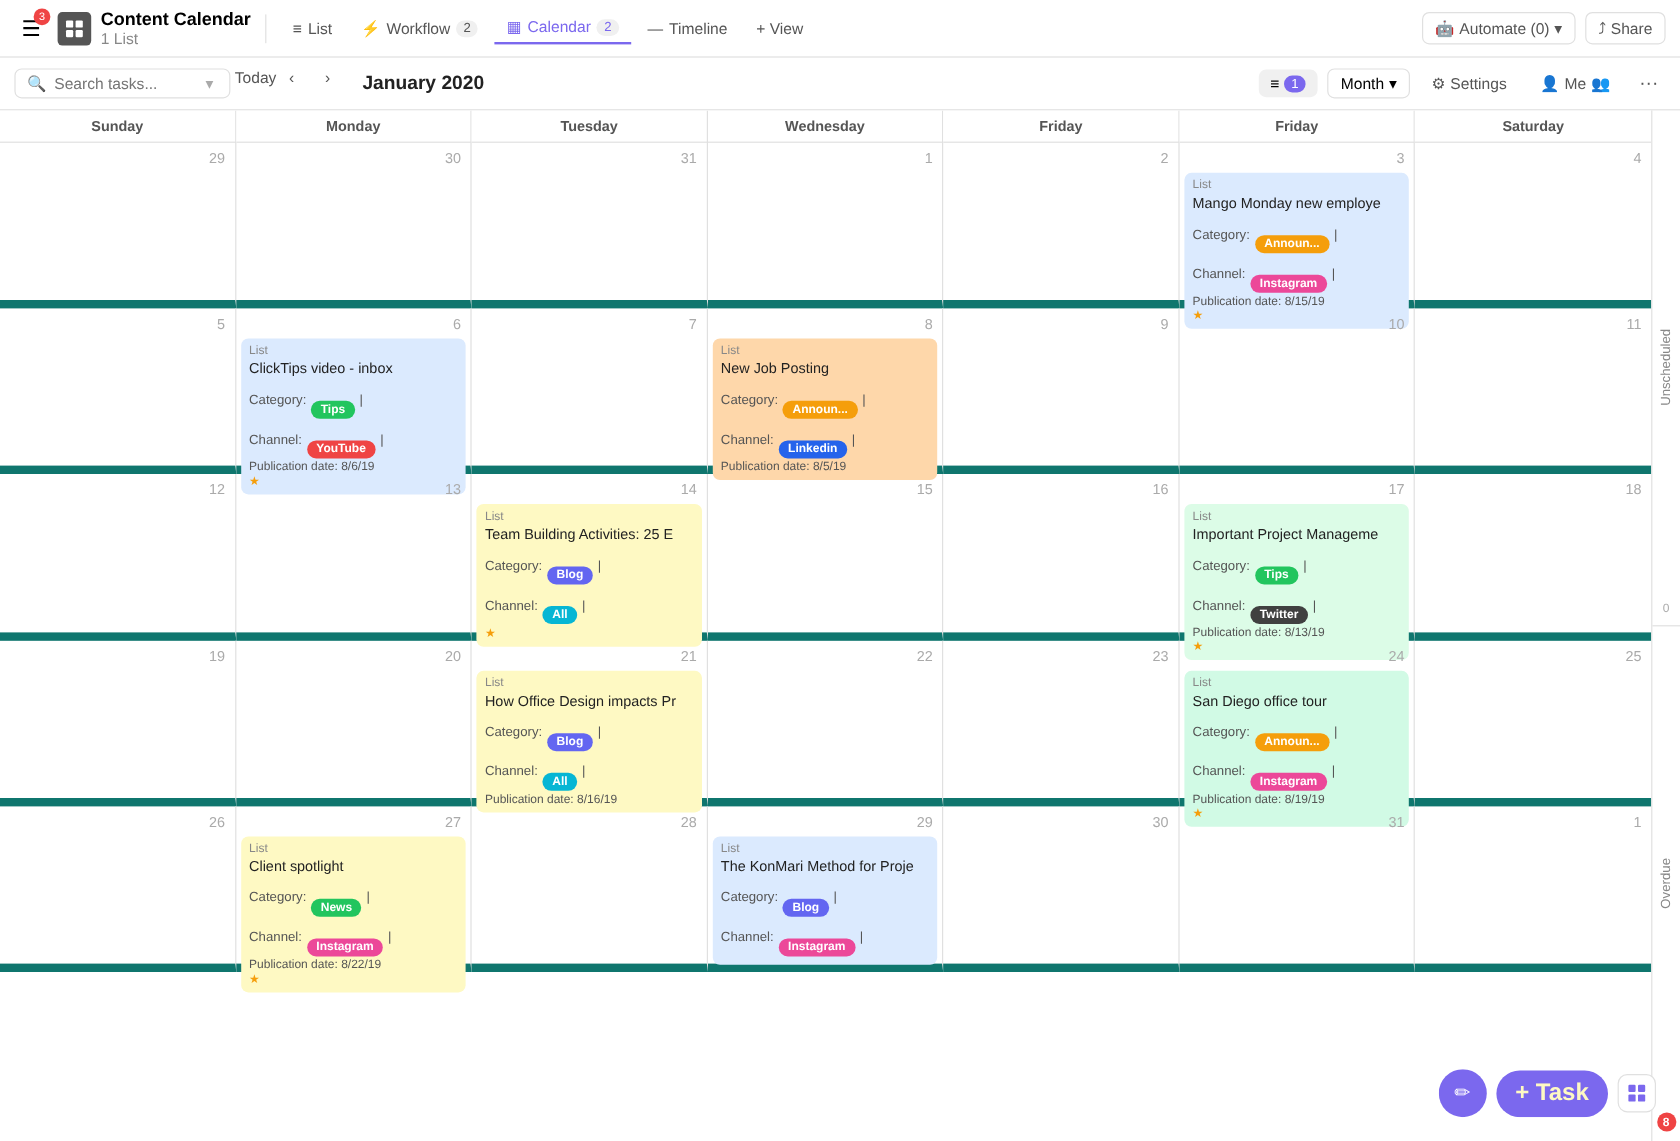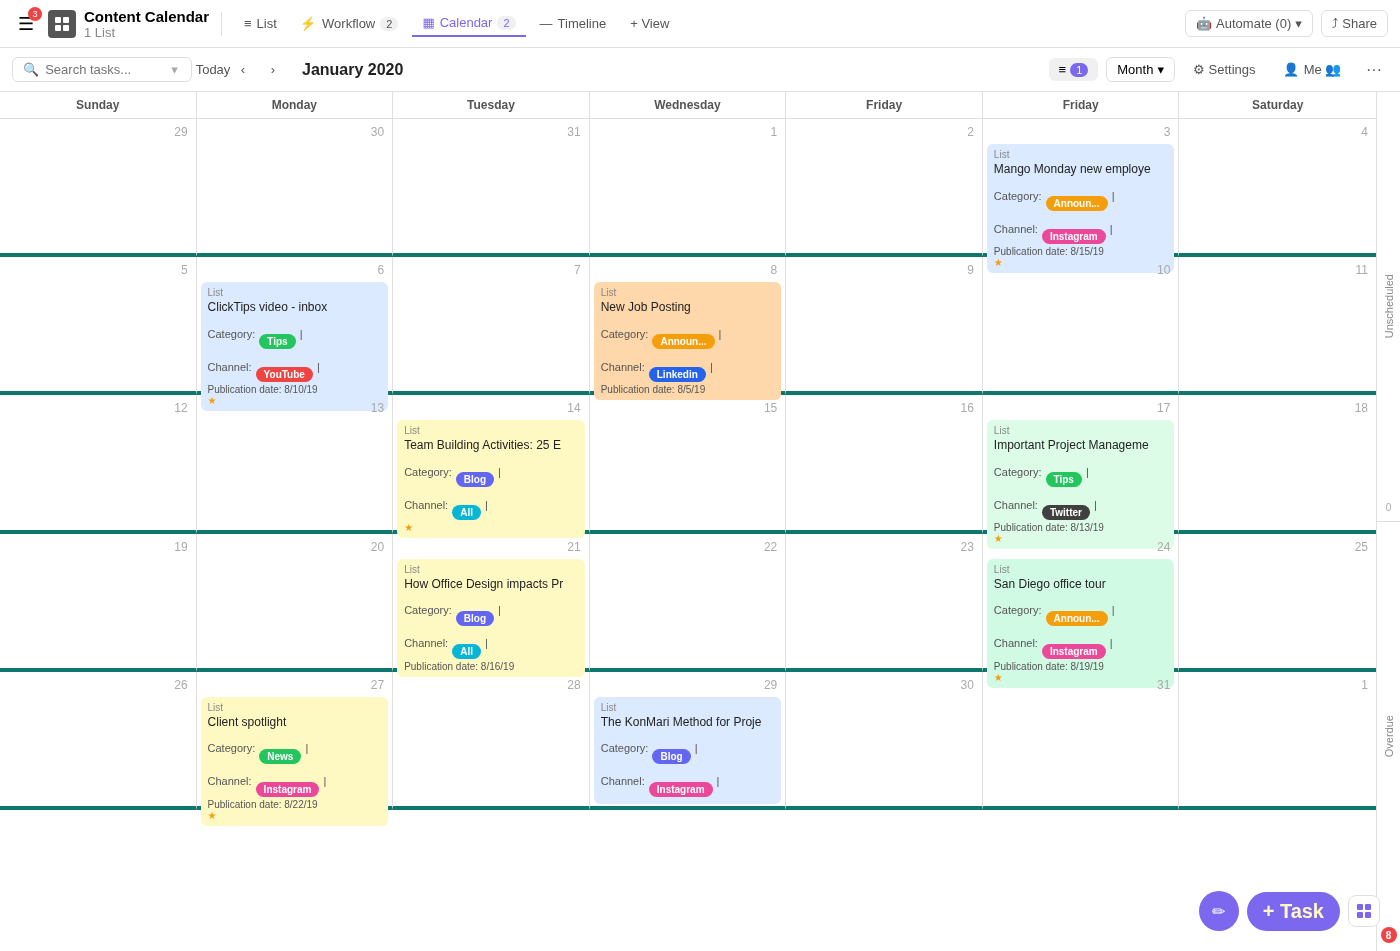--- a/index.html
+++ b/index.html
@@ -23,37 +23,37 @@
     .nav-btn { display: flex; align-items: center; gap: 4px; padding: 5px 10px; border-radius: 6px; cursor: pointer; font-size: 13px; color: #555; border: 1px solid #e0e0e0; }
 
     
     .toolbar {
       display: flex; align-items: center; height: 44px;
       border-bottom: 1px solid #e0e0e0; padding: 0 12px; gap: 8px;
     }
     .search-box { display: flex; align-items: center; gap: 6px; border: 1px solid #e0e0e0; border-radius: 6px; padding: 4px 10px; min-width: 180px; cursor: pointer; }
     .search-box input { border: none; outline: none; font-size: 13px; color: #555; width: 120px; background: transparent; }
     .toolbar-nav { display: flex; align-items: center; gap: 4px; }
-    .toolbar-btn { width: 26px; height: 26px; display: flex; align-items: center; justify-content: center; border-radius: 4px; cursor: pointer; color: #555; }
+    .toolbar-btn { width: 26px; height: 26px; display: flex; justify-content: center; border-radius: 4px; cursor: pointer; color: #555; }
     .month-title { font-size: 16px; font-weight: 600; color: #222; margin: 0 8px; }
     .toolbar-right { margin-left: auto; display: flex; align-items: center; gap: 8px; }
     .filter-btn { display: flex; align-items: center; gap: 4px; padding: 4px 10px; border-radius: 6px; background: #f0f0f0; cursor: pointer; font-size: 13px; }
     .filter-badge { background: #7b68ee; color: white; border-radius: 10px; padding: 1px 6px; font-size: 11px; }
     .month-btn { display: flex; align-items: center; gap: 4px; padding: 4px 10px; border-radius: 6px; border: 1px solid #e0e0e0; cursor: pointer; font-size: 13px; }
     .settings-btn, .me-btn { display: flex; align-items: center; gap: 4px; padding: 4px 10px; border-radius: 6px; cursor: pointer; font-size: 13px; color: #555; }
     .more-btn { padding: 4px 6px; border-radius: 6px; cursor: pointer; color: #555; font-size: 16px; }
 
     
     .calendar-wrapper { display: flex; height: calc(951px - 92px); justify-content: space-between; }
     .calendar-main { flex: 1; overflow: hidden; }
     .day-header { text-align: center; padding: 6px 0; font-size: 12px; font-weight: 600; color: #555; border-bottom: 1px solid #e0e0e0; border-right: 1px solid #e0e0e0; background: #fff; }
     .day-header:last-child { border-right: none; }
 
     .cal-body { display: grid; grid-template-columns: repeat(7, 1fr); grid-template-rows: repeat(6, 1fr); flex: 1; height: calc(100% - 30px); }
-    .cal-cell { border-right: 1px solid #e0e0e0; border-bottom: 4px solid #0f766e; padding: 4px; position: relative; min-height: 110px; }
+    .cal-cell { border-right: 1px solid #e0e0e0; border-bottom: 7px solid #0f766e; padding: 4px; position: relative; min-height: 110px; }
     .cal-cell:nth-child(7n) { border-right: none; }
     .day-num { text-align: right; font-size: 12px; color: #aaa; padding: 2px 4px; }
 
     
     .event-card { border-radius: 6px; padding: 5px 7px; margin-top: 3px; font-size: 11px; }
     .event-card .list-label { font-size: 10px; color: #888; margin-bottom: 2px; }
     .event-card .event-title { font-size: 12px; font-weight: 500; color: #222; margin-bottom: 4px; }
     .event-card .field-row { display: flex; align-items: center; gap: 4px; margin-bottom: 2px; font-size: 11px; color: #555; flex-wrap: wrap; }
     .tag { padding: 2px 8px; border-radius: 10px; font-size: 10px; font-weight: 600; color: white; display: inline-block; margin-top: 16px; }
     .tag-tips { background: #22c55e; }
@@ -238,21 +238,21 @@
             <div class="field-row">
               <span>Category:</span>
               <span class="tag tag-tips">Tips</span>
               <span>|</span>
             </div>
             <div class="field-row">
               <span>Channel:</span>
               <span class="tag tag-youtube">YouTube</span>
               <span>|</span>
             </div>
-            <div class="pub-date">Publication date:  8/10/19</div>
+            <div class="pub-date">Publication date:  8/6/19</div>
             <div class="star-icon">★</div>
           </div>
         </div>
         <div class="cal-cell">
           <div class="day-num">7</div>
         </div>
         <div class="cal-cell">
           <div class="day-num">8</div>
           <div class="event-card card-orange">
             <div class="list-label">List</div>

